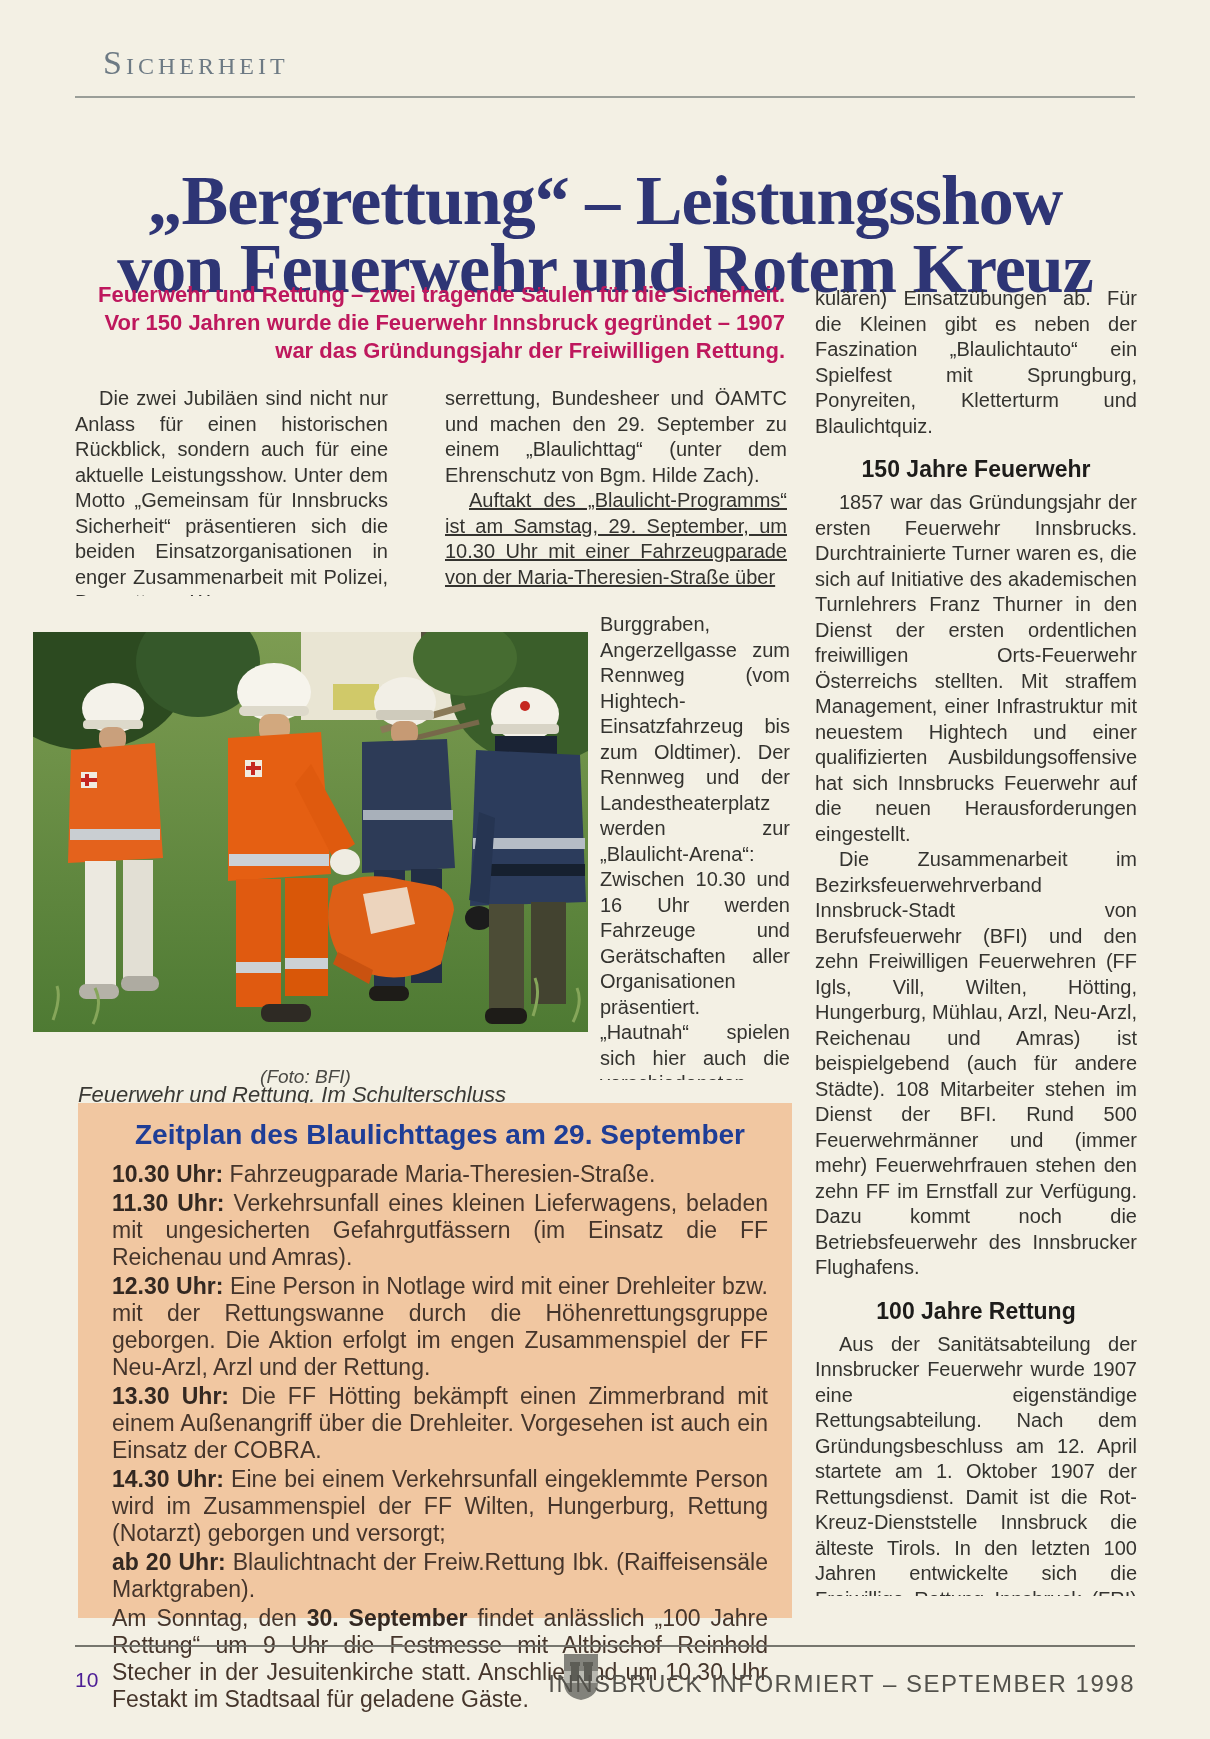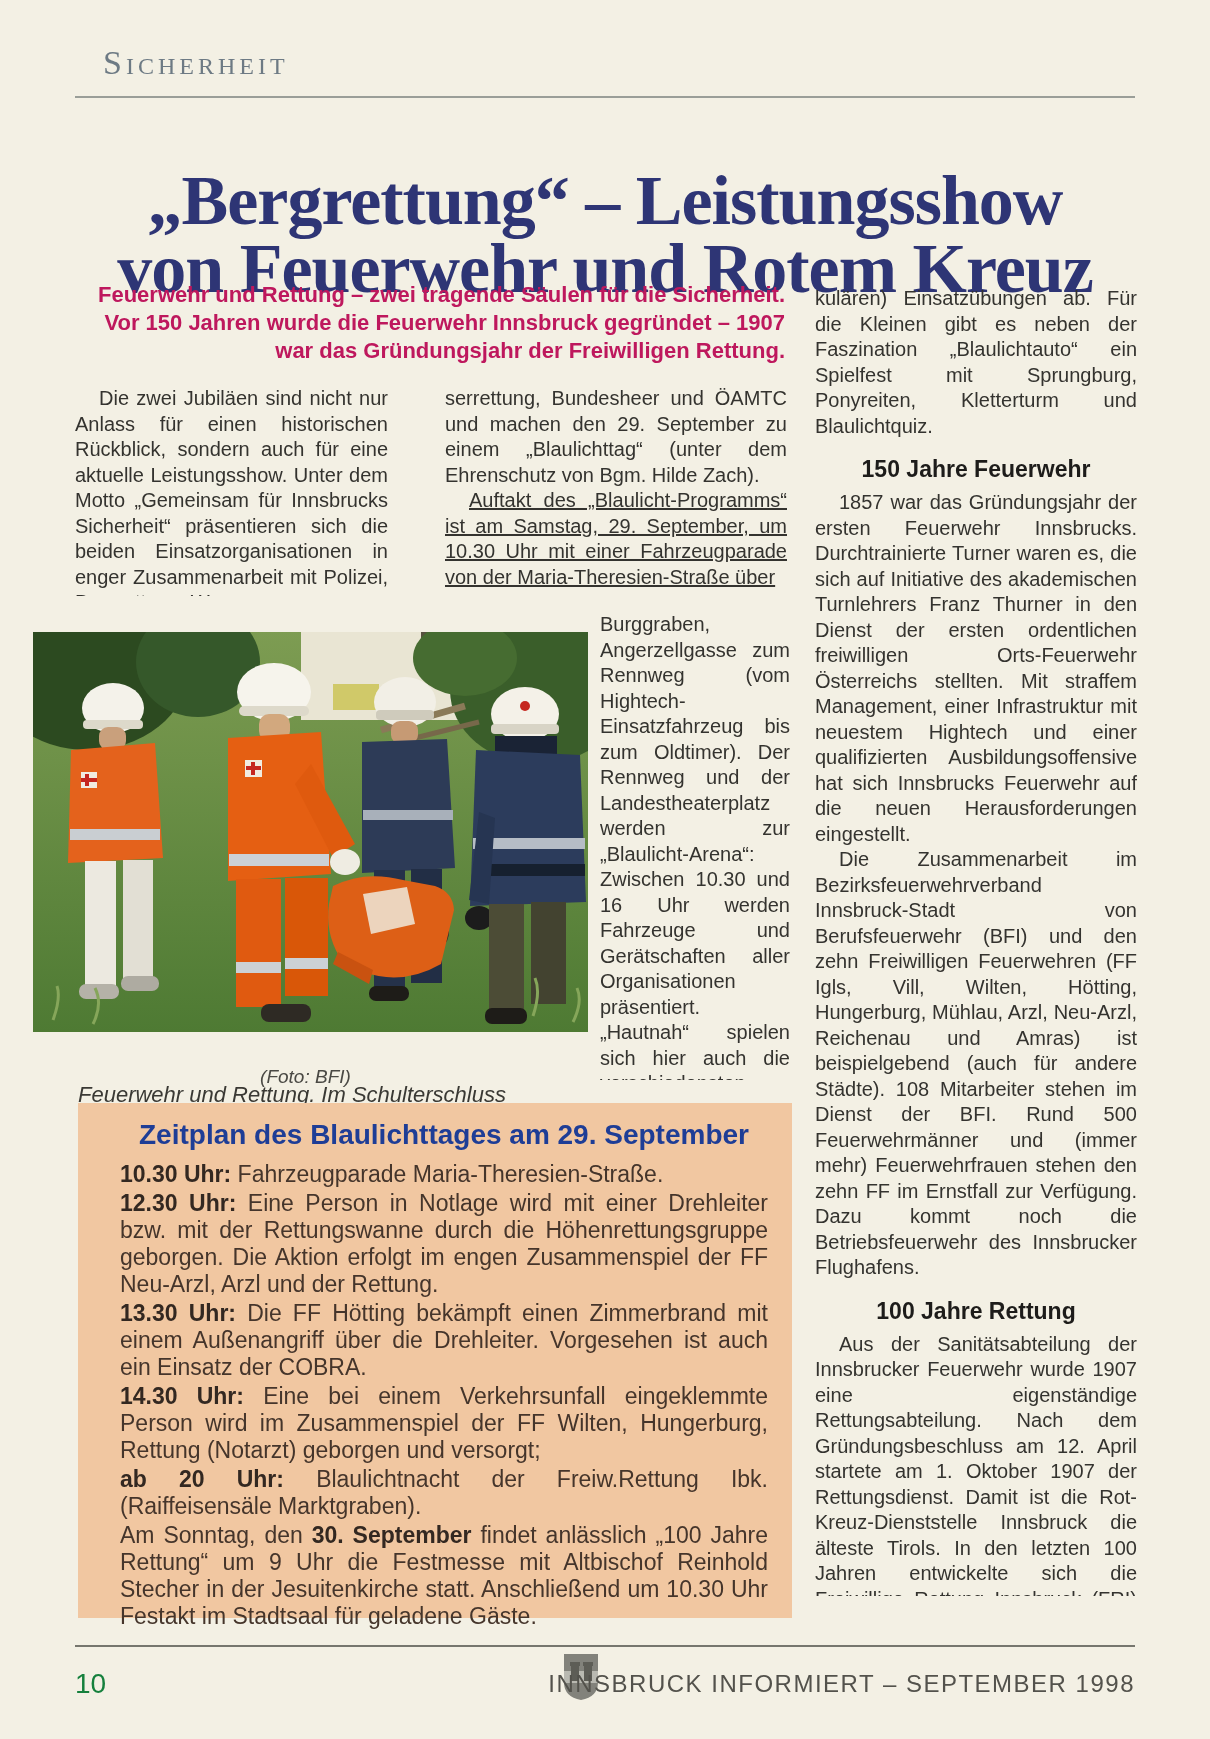--- a/index.html
+++ b/index.html
@@ -50,32 +50,32 @@
     position:absolute;left:78px;top:1034px;width:455px;
     font-style:italic;font-size:22px;line-height:26px;color:#3a3934;margin-top:48px;
   }
   .credit{
     position:absolute;left:78px;top:1066px;width:455px;text-align:center;
     font-style:italic;font-size:19px;color:#4a4944;
   }
   
   .schedule{
     position:absolute;left:78px;top:1103px;width:714px;height:515px;
-    background:#f1c7a1;box-sizing:border-box;padding:14px 22px 0 40px;
+    background:#f1c7a1;box-sizing:border-box;padding:14px 22px 0 32px;
     color:#46362c;
   }
   .schedule h2{
     margin:2px 0 10px 0;text-align:center;
     font-size:28px;line-height:32px;color:#1e3d96;font-weight:bold;
   }
   .schedule p{margin:2px;font-size:23px;line-height:27px;text-align:justify;color:#45352b;}
   .schedule b{color:#332821;}
   
   .footer-rule{position:absolute;left:75px;top:1645px;width:1060px;height:2px;background:#76766e;}
-  .page-number{position:absolute;left:75px;top:1668px;font-size:28px;color:#15803d;}
+  .page-number{position:absolute;left:75px;top:1668px;font-size:21px;color:#4c1d95;}
   .footer-logo{position:absolute;left:560px;top:1652px;width:42px;height:50px;}
   .magazine-title{
     position:absolute;right:75px;top:1670px;
     font-size:24px;letter-spacing:1.5px;color:#53524c;
   }
 </style>
 </head>
 <body>
 
 <div class="page">
@@ -197,20 +197,21 @@
 
       <path d="M20 388 q8 -22 4 -34 M60 392 q10 -20 2 -36 M500 384 q8 -24 2 -38 M540 390 q10 -20 4 -34" stroke="#86a65a" stroke-width="3" fill="none"></path>
     </svg>
   </div>
   <div class="caption">Feuerwehr und Rettung. Im Schulterschluss im Einsatz.</div>
   <div class="credit">(Foto: BFI)</div>
 
   <div class="schedule">
     <h2>Zeitplan des Blaulichttages am 29. September</h2>
     <p><b>10.30 Uhr:</b><span> Fahrzeugparade Maria-Theresien-Straße.</span></p>
+    <p><b>11.30 Uhr:</b><span> Verkehrsunfall eines kleinen Lieferwagens, beladen mit ungesicherten Gefahrgutfässern (im Einsatz die FF Reichenau und Amras).</span></p>
     <p><b>12.30 Uhr:</b><span> Eine Person in  Notlage wird mit einer Drehleiter bzw. mit der Rettungswanne  durch die Höhenrettungsgruppe geborgen. Die Aktion erfolgt im engen Zusammenspiel der FF Neu-Arzl, Arzl und der Rettung.</span></p>
     <p><b>13.30 Uhr:</b><span> Die FF Hötting bekämpft einen Zimmerbrand mit einem Außenangriff über die Drehleiter. Vorgesehen ist auch ein Einsatz der COBRA.</span></p>
     <p><b>14.30 Uhr:</b><span>  Eine bei einem Verkehrsunfall eingeklemmte Person  wird im Zusammenspiel der FF Wilten, Hungerburg, Rettung (Notarzt) geborgen und versorgt;</span></p>
     <p><b>ab 20 Uhr:</b><span> Blaulichtnacht der Freiw.Rettung Ibk. (Raiffeisensäle Marktgraben).</span></p>
     <p><span>Am Sonntag, den </span><b>30. September</b><span> findet anlässlich „100 Jahre Rettung“ um 9 Uhr die Festmesse mit Altbischof Reinhold Stecher in der Jesuitenkirche statt. Anschließend um 10.30 Uhr Festakt im Stadtsaal für geladene Gäste.</span></p>
   </div>
 
   <div class="footer-rule"></div>
   <div class="page-number">10</div>
   <div class="footer-logo">

